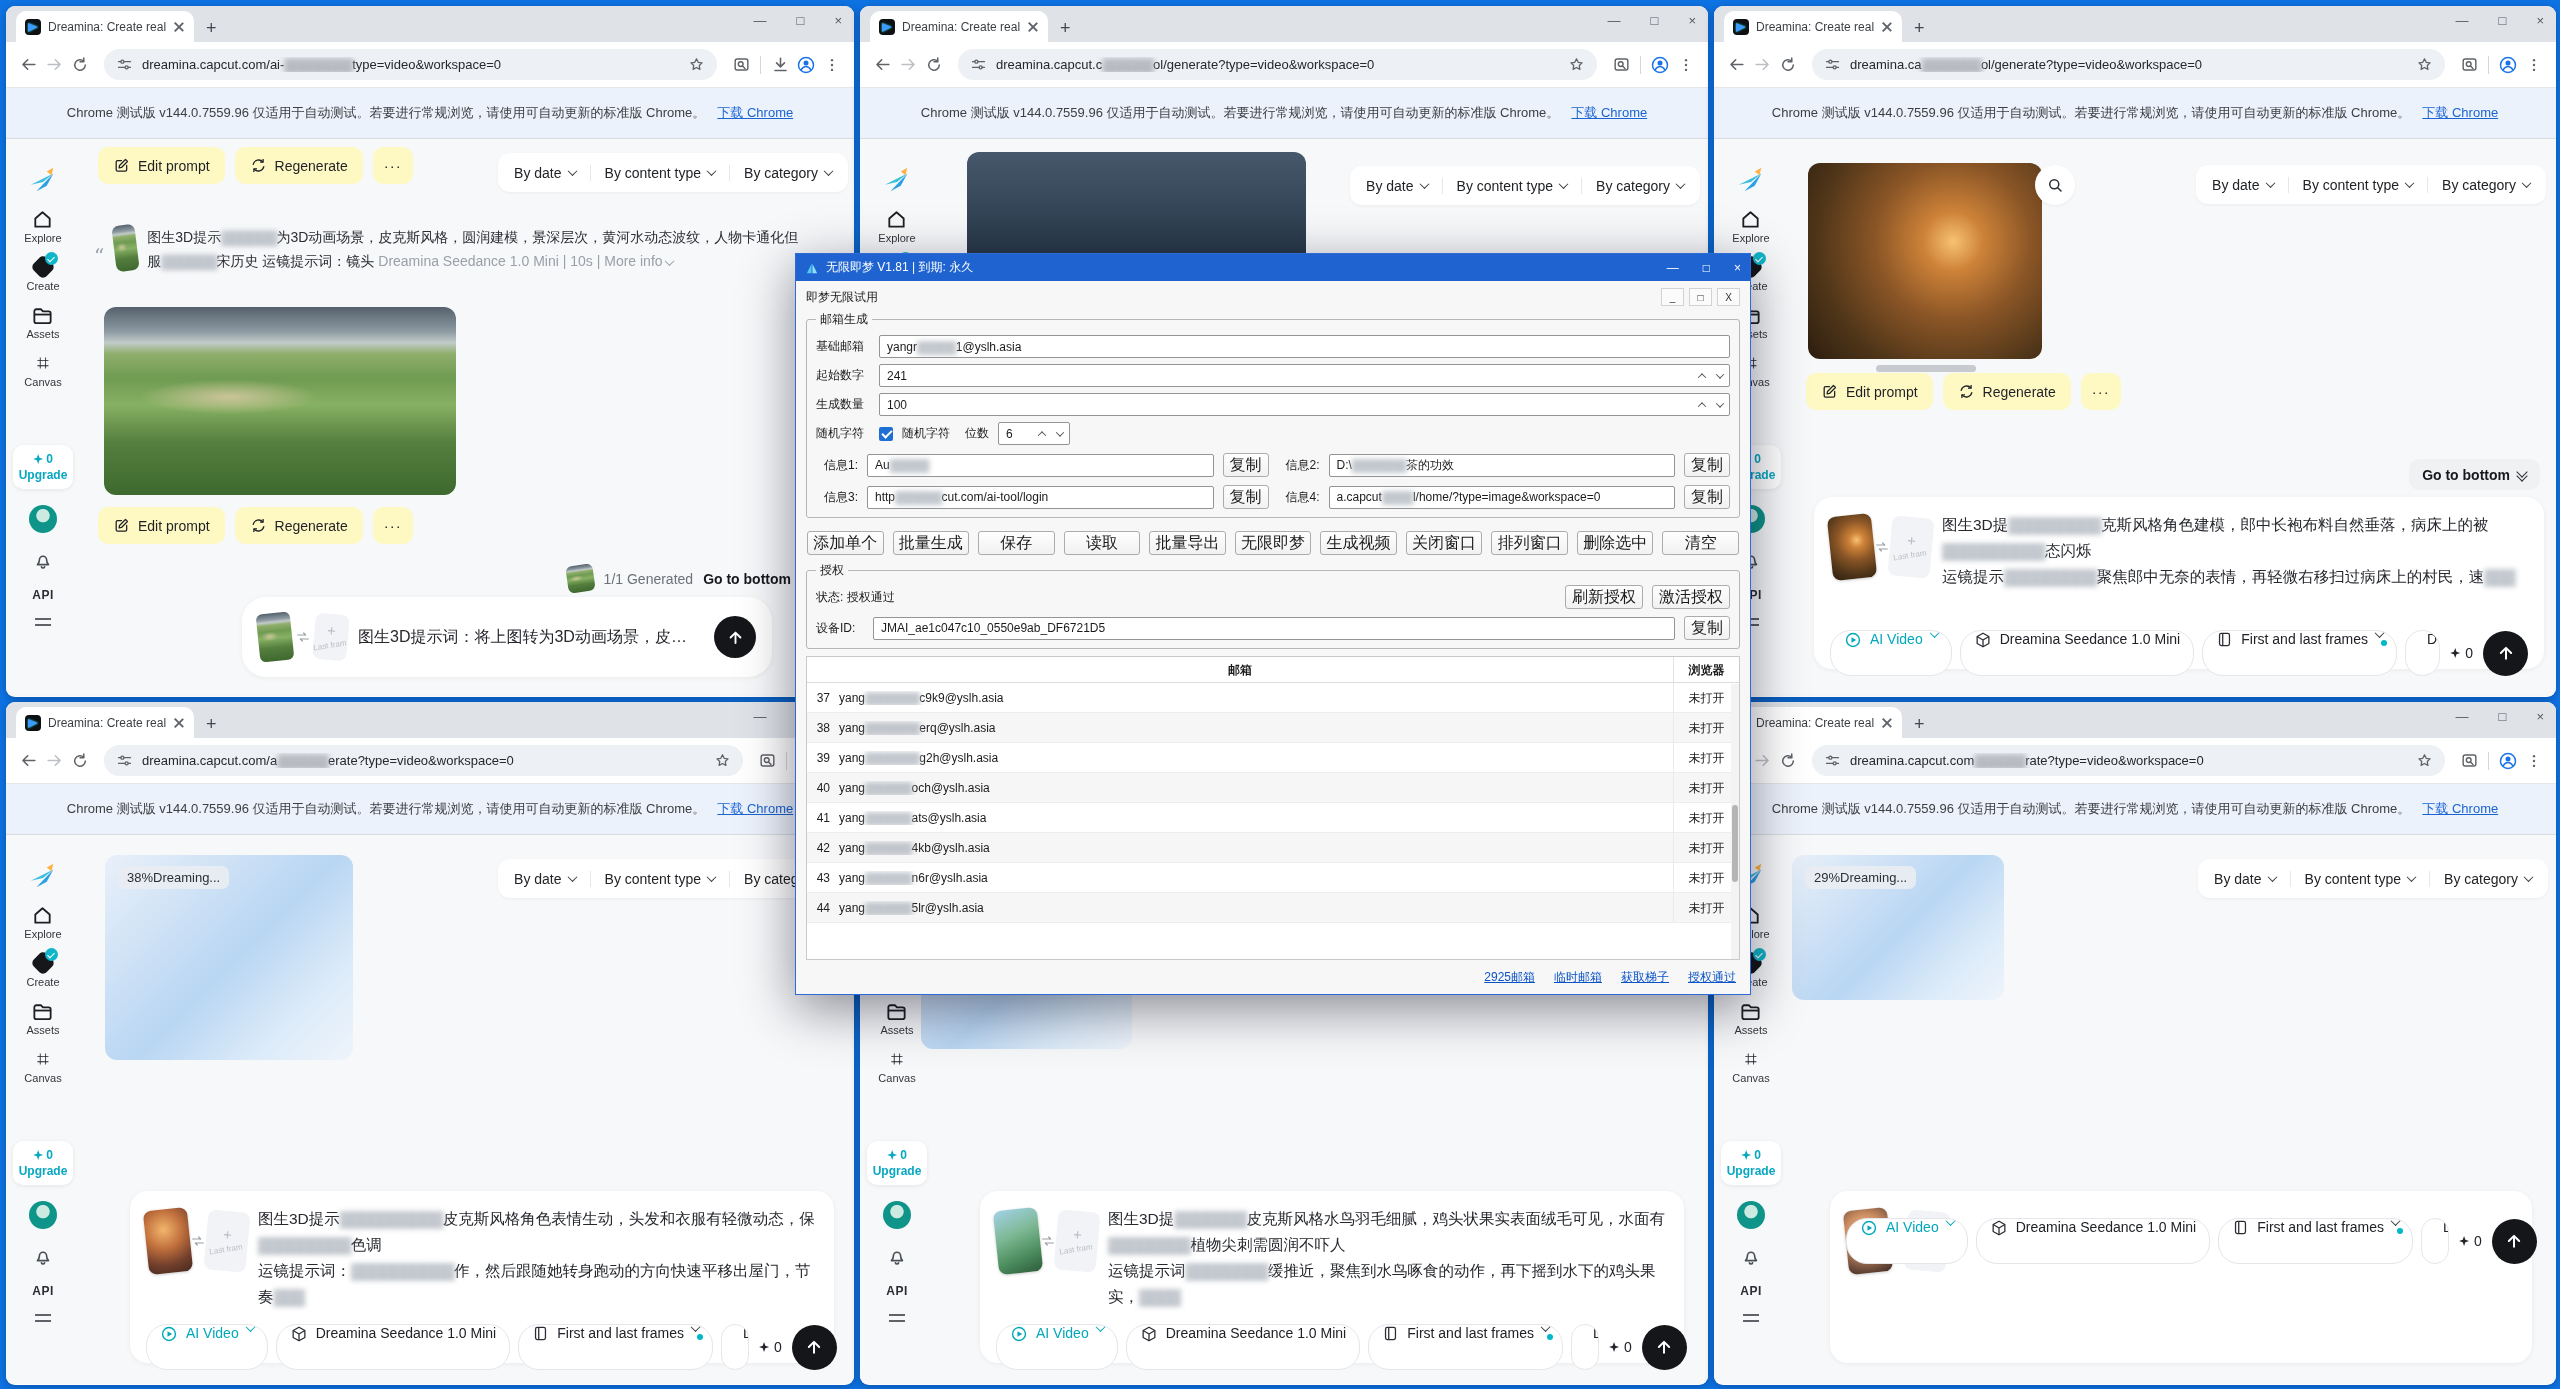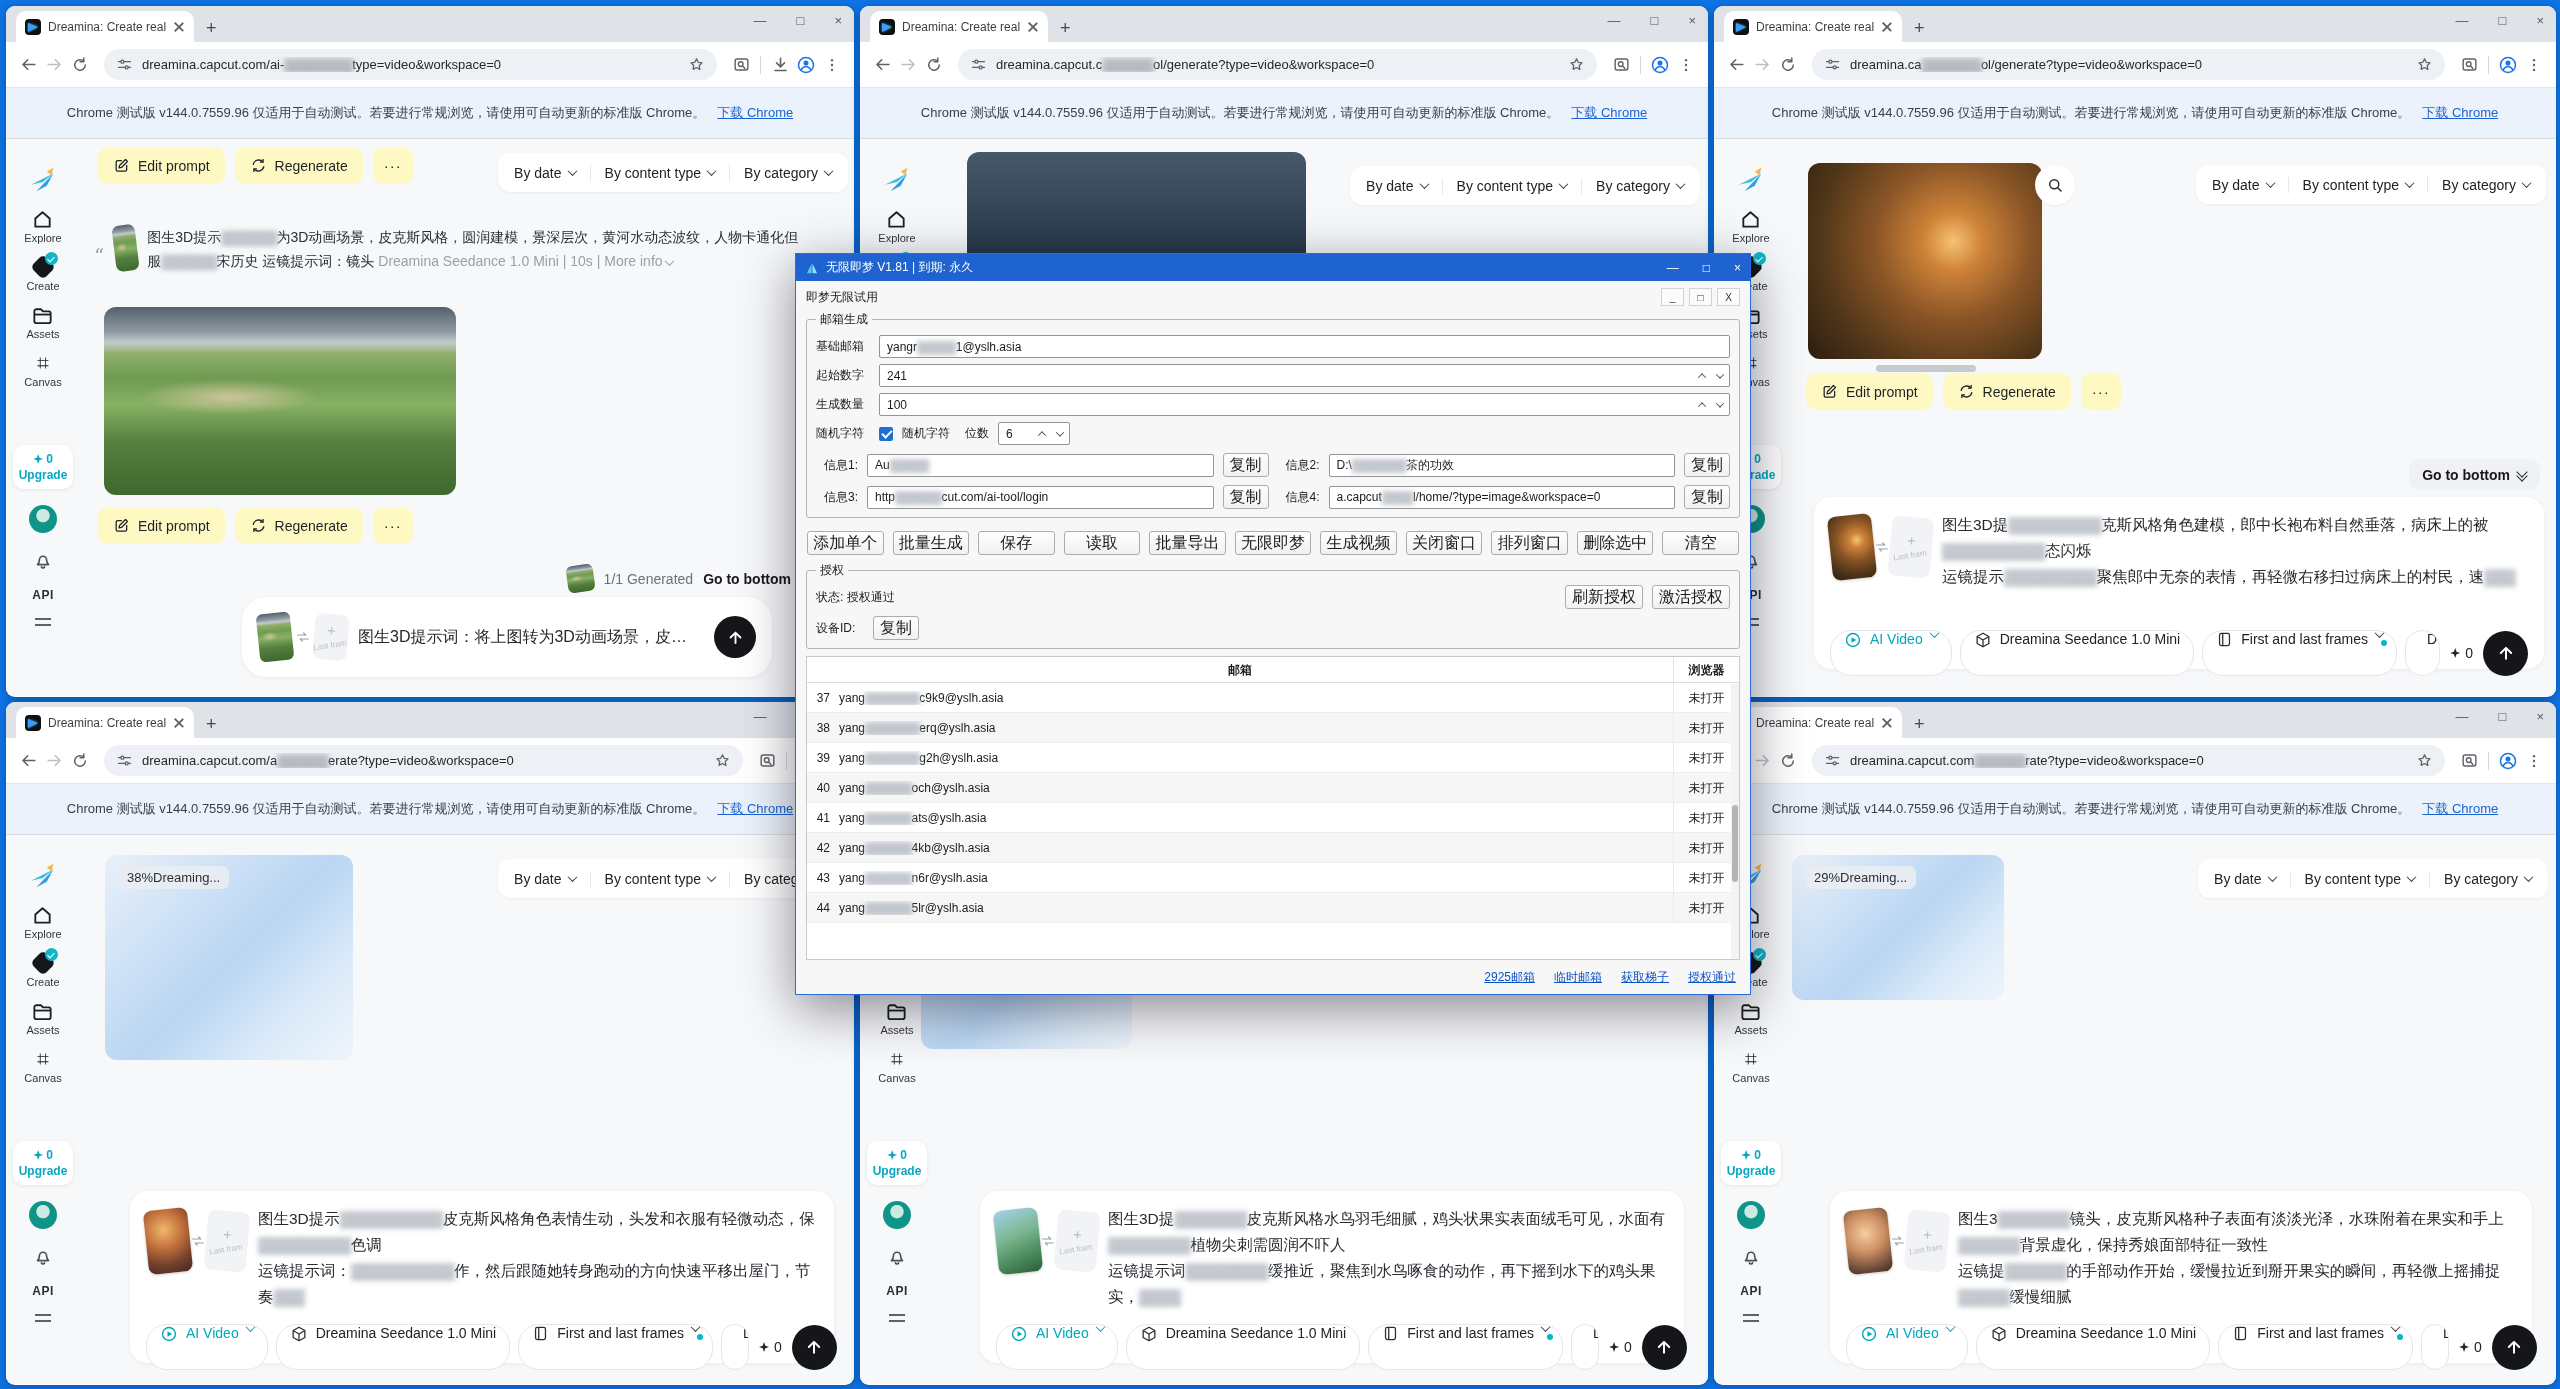--- a/index.html
+++ b/index.html
@@ -1252,21 +1252,20 @@
       <div class="media">
         <span class="thumb th-card" style="background:radial-gradient(circle at 45% 38%,#f6cda2 0%,#cb8d60 42%,#6d4c3b 78%,#3f2c22 100%)"></span>
         <svg width="16" height="16" viewBox="0 0 24 24">
             <use href="#g-swap"></use>
           </svg>
         <span class="lastf">
             <span class="lfplus">+</span>
             <span class="lflabel">Last fram</span>
           </span>
       </div>
-      <div class="ptext"><span>图生3</span><span class="mz">▓▓▓▓▓▓▓</span><span>镜头，皮克斯风格种子表面有淡淡光泽，水珠附着在果实和手上</span><span class="mz">▓▓▓▓▓▓</span><span>背景虚化，保持秀娘面部特征一致性</span><br><span>运镜提</span><span class="mz">▓▓▓▓▓▓</span><span>的手部动作开始，缓慢拉近到掰开果实的瞬间，再轻微上摇捕捉</span><span class="mz">▓▓▓▓▓</span><span>缓慢细腻</span></div>
       <div class="chiprow">
         <span class="chip teal">
             <svg width="18" height="18" viewBox="0 0 24 24">
               <use href="#g-play"></use>
             </svg>
             <span>AI Video</span>
             <span class="chev teal"></span>
           </span>
         <span class="chip">
             <svg width="18" height="18" viewBox="0 0 24 24">
@@ -1404,20 +1403,23 @@
     </div>
     <fieldset>
       <legend>授权</legend>
       <div class="statrow">
         <span class="statxt">状态: 授权通过</span>
         <button class="dbtn authbtn">刷新授权</button>
         <button class="dbtn authbtn">激活授权</button>
       </div>
       <div class="devrow">
         <span class="devlab">设备ID:</span>
+        <div class="iin">
+            <span>JMAI_ae1c047c10_0550e9ab_DF6721D5</span>
+          </div>
         <button class="dbtn cpy">复制</button>
       </div>
     </fieldset>
     <div class="tblwrap">
       <div class="thead">
         <span class="th1">邮箱</span>
         <span class="th2">浏览器</span>
       </div>
       <div class="trow">
           <span class="tdn">37</span>

